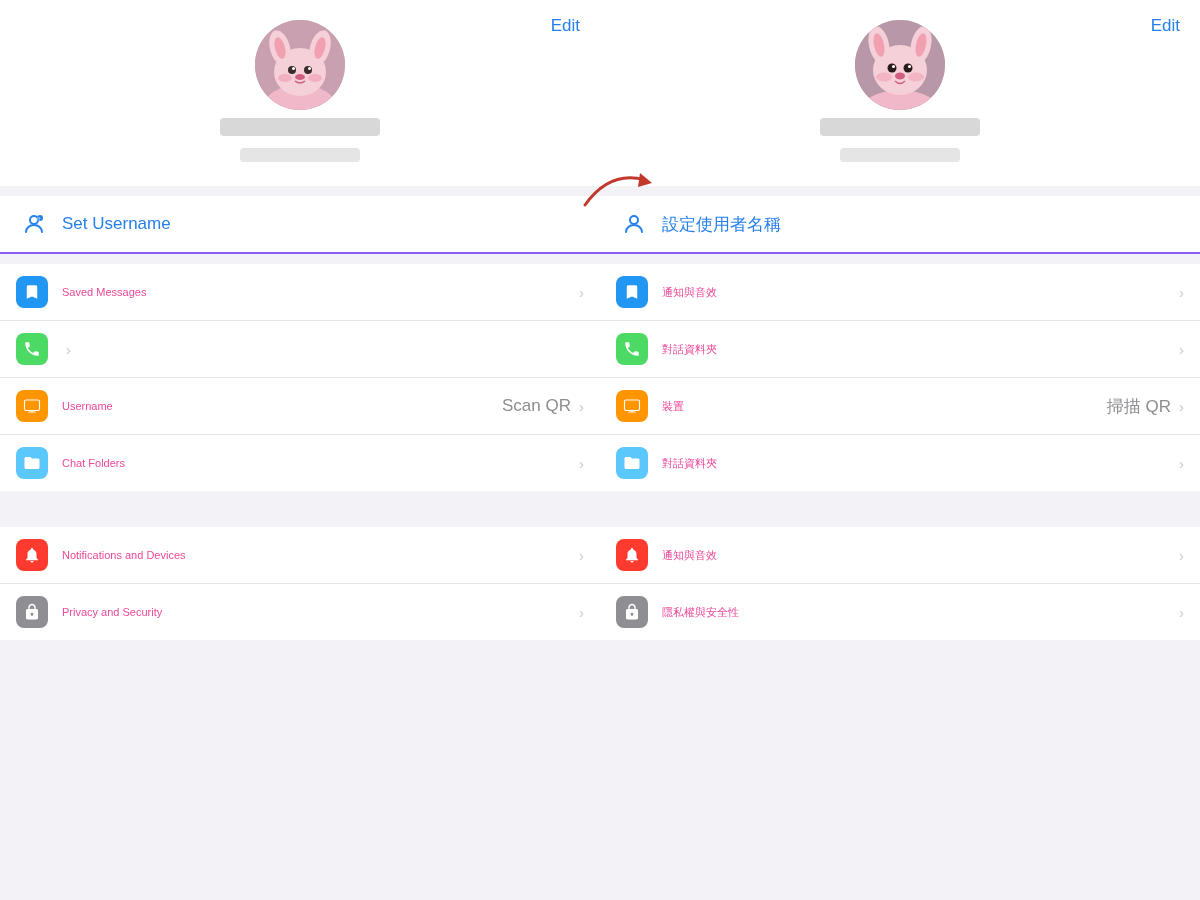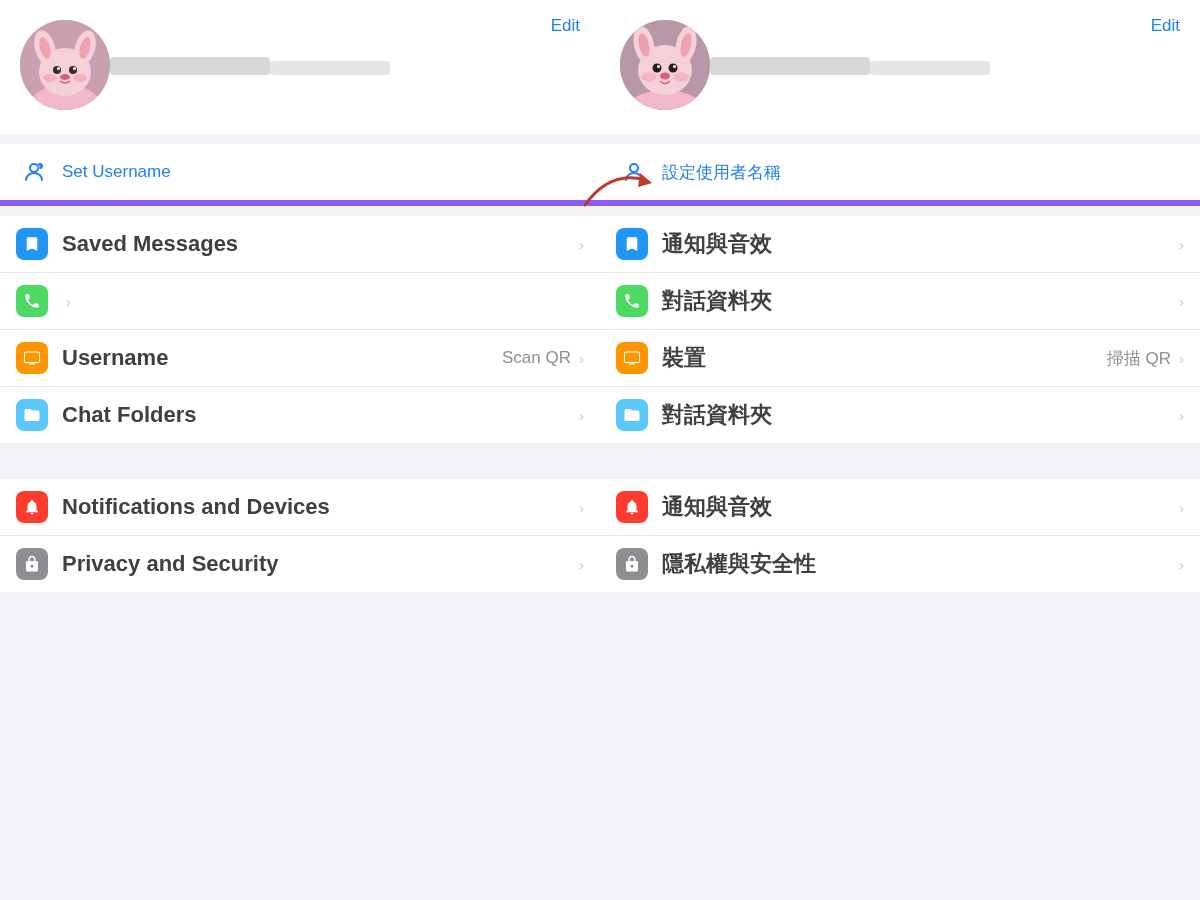--- a/index.html
+++ b/index.html
@@ -18,21 +18,21 @@
       background: #f2f2f7;
       overflow: hidden;
       position: relative;
     }
 
     
     .profile-section {
       background: #ffffff;
       padding: 20px 20px 24px;
       display: flex;
-      flex-direction: row;
+      flex-direction: column;
       align-items: center;
       position: relative;
     }
 
     .edit-btn {
       position: absolute;
       top: 16px;
       right: 20px;
       color: #2680eb;
       font-size: 17px;
@@ -61,21 +61,21 @@
       height: 10px;
       background: #f2f2f7;
     }
 
     
     .username-row {
       background: #ffffff;
       padding: 14px 20px;
       display: flex;
       align-items: center;
-      border-bottom: 6px solid #8b5cf6;
+      border-bottom: 2px solid #8b5cf6;
     }
 
     .username-icon {
       width: 28px;
       height: 28px;
       color: #2680eb;
       margin-right: 14px;
       display: flex;
       align-items: center;
       justify-content: center;
@@ -121,23 +121,22 @@
 
     .icon-blue { background: #2196F3; }
     .icon-green { background: #4CD964; }
     .icon-orange { background: #FF9500; }
     .icon-teal { background: #5AC8FA; }
     .icon-red { background: #FF3B30; }
     .icon-gray { background: #8E8E93; }
 
     .menu-label {
       flex: 1;
-      font-size: 22px;
-      color: #404040;
-      font-weight: bold;
+      font-size: 11px;
+      color: #ec4899;
     }
 
     .menu-secondary {
       color: #8e8e93;
       font-size: 17px;
       margin-right: 4px;
     }
 
     .chevron {
       color: #c7c7cc;

